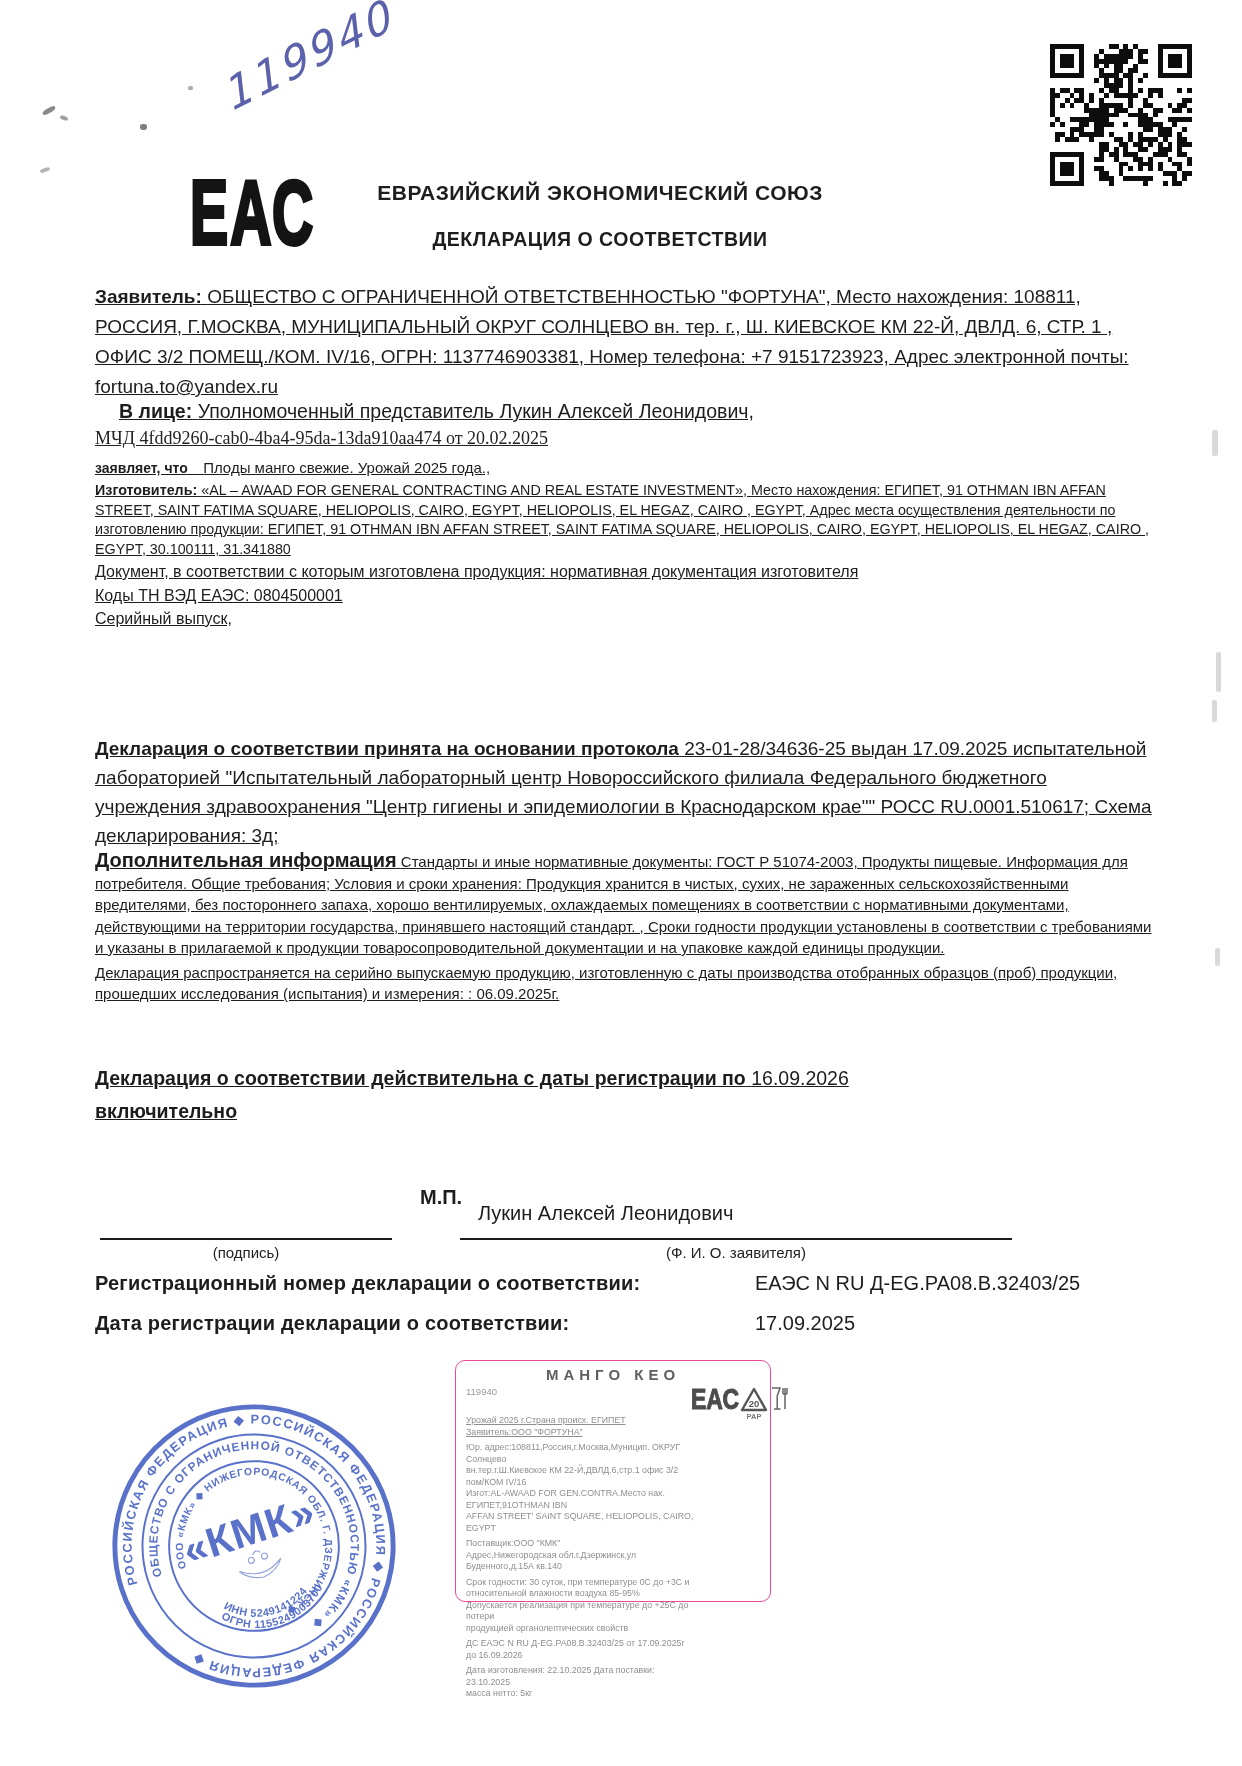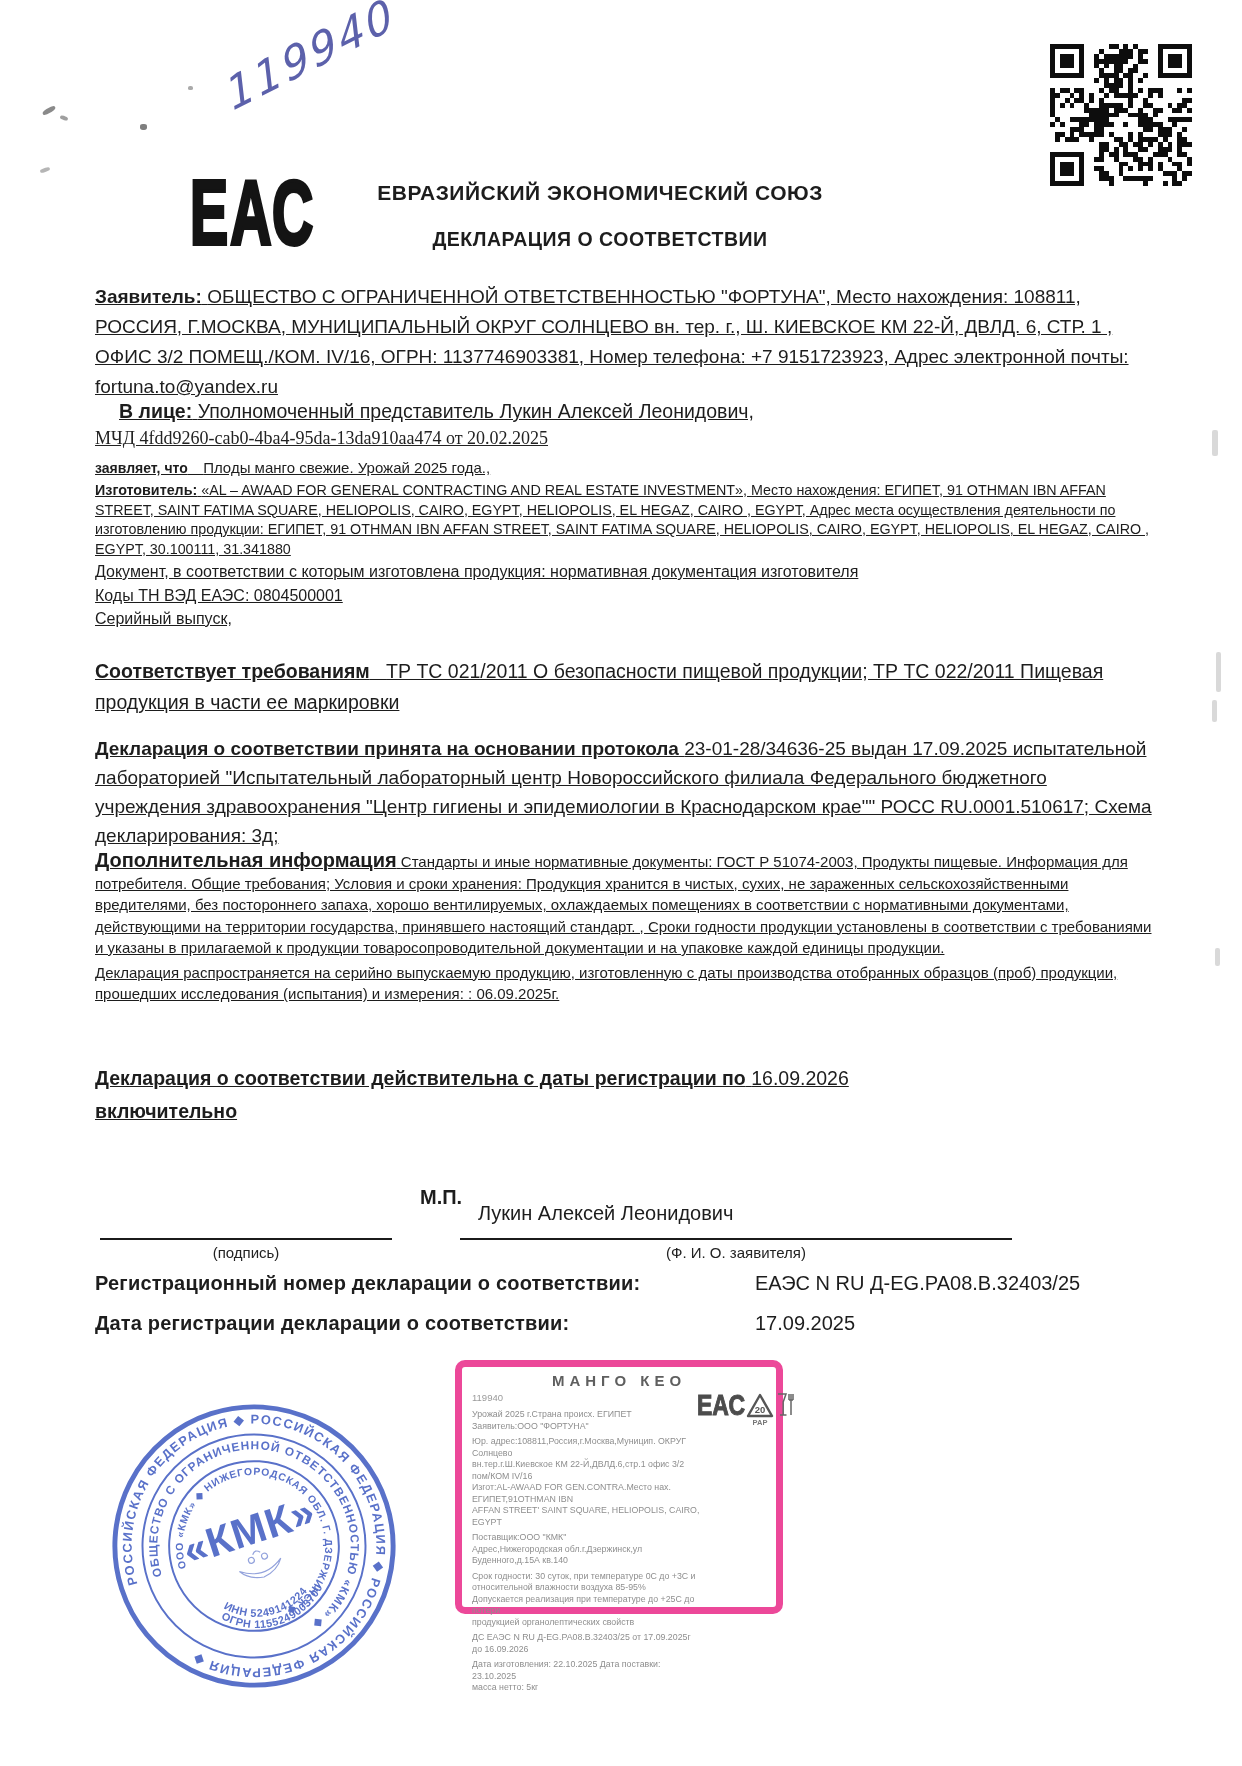--- a/index.html
+++ b/index.html
@@ -49,27 +49,27 @@
   .caption{position:absolute;top:1244px;font-size:15px;color:#222;text-align:center;}
   .caption.sig{left:100px;width:292px;}
   .caption.fio{left:460px;width:552px;}
   .reg-row{position:absolute;left:95px;width:1100px;font-size:20px;}
   .reg-row b{letter-spacing:.2px;}
   .reg-row .val{position:absolute;left:660px;top:0;font-weight:normal;}
   .reg1{top:1272px;}
   .reg2{top:1312px;}
   
   .plabel{position:absolute;left:455px;top:1360px;width:314px;height:240px;
-      border:7px solid #ec4899;border-radius:10px;color:#8e8e8e;}
+      border:1px solid #ec4899;border-radius:10px;color:#8e8e8e;}
   .plabel .ptitle{position:absolute;left:0;top:5px;width:100%;text-align:center;
       font-size:15px;font-weight:bold;letter-spacing:5px;color:#5f5f5f;}
   .plabel .pnum{position:absolute;left:10px;top:25px;font-size:9.5px;color:#9a9a9a;}
   .plines{position:absolute;left:10px;top:38px;width:230px;font-size:8.8px;line-height:11.5px;}
   .plines .grp{margin-top:4px;}
-  .plines .grp:first-child{margin-top:4px;}
+  .plines .grp:first-child{margin-top:16px;text-decoration:underline;}
   .picons{position:absolute;left:235px;top:24px;display:flex;align-items:flex-start;}
   .peac{font-size:23px;font-weight:bold;color:#4c4c4c;-webkit-text-stroke:.8px #4c4c4c;
       letter-spacing:0;transform:scaleY(1.25);transform-origin:top left;line-height:1;}
   .picons svg{display:block;}
   
   .stamp{position:absolute;left:106px;top:1398px;width:296px;height:296px;
       transform:rotate(-18deg);opacity:.85;mix-blend-mode:multiply;}
   .stamp text{font-family:"Liberation Sans",sans-serif;fill:#3c58c0;}
   .stamp .ring{font-size:13px;font-weight:bold;letter-spacing:1.5px;}
   .stamp .ring2{font-size:12px;font-weight:bold;letter-spacing:1px;}
@@ -416,21 +416,20 @@
   <p class="para mchd">МЧД 4fdd9260-cab0-4ba4-95da-13da910aa474 от 20.02.2025</p>
 
   <p class="para declares"><b>заявляет, что</b>&nbsp;&nbsp; <span class="small">Плоды манго свежие. Урожай 2025 года.,</span></p>
   <div class="para made">
     <p><b>Изготовитель:</b> <span>«AL – AWAAD FOR GENERAL CONTRACTING AND REAL ESTATE INVESTMENT», Место нахождения: ЕГИПЕТ, 91 OTHMAN IBN AFFAN STREET, SAINT FATIMA SQUARE, HELIOPOLIS, CAIRO, EGYPT, HELIOPOLIS, EL HEGAZ, CAIRO , EGYPT, Адрес места осуществления деятельности по изготовлению продукции: ЕГИПЕТ, 91 OTHMAN IBN AFFAN STREET, SAINT FATIMA SQUARE, HELIOPOLIS, CAIRO, EGYPT, HELIOPOLIS, EL HEGAZ, CAIRO , EGYPT, 30.100111, 31.341880</span></p>
     <p class="gap">Документ, в соответствии с которым изготовлена продукция: нормативная документация изготовителя</p>
     <p class="gap">Коды ТН ВЭД ЕАЭС: 0804500001</p>
     <p class="gap">Серийный выпуск,</p>
   </div>
 
-  <p class="para compliance"><b>Соответствует требованиям</b>&nbsp;&nbsp; <span>ТР ТС 021/2011 О безопасности пищевой продукции; ТР ТС 022/2011 Пищевая продукция в части ее маркировки</span></p>
 
   <p class="para basis"><b>Декларация о соответствии принята на основании протокола</b> <span>23-01-28/34636-25 выдан 17.09.2025  испытательной лабораторией "Испытательный лабораторный центр Новороссийского филиала Федерального бюджетного учреждения здравоохранения "Центр гигиены и эпидемиологии в Краснодарском крае"" РОСС RU.0001.510617; Схема декларирования: 3д;</span></p>
 
   <div class="para additional">
     <p><span class="lead">Дополнительная информация</span> <span class="body">Стандарты и иные нормативные документы: ГОСТ Р 51074-2003, Продукты пищевые. Информация для потребителя. Общие требования; Условия и сроки хранения: Продукция хранится в чистых, сухих, не зараженных сельскохозяйственными вредителями, без постороннего запаха, хорошо вентилируемых, охлаждаемых помещениях в соответствии с нормативными документами, действующими на территории государства, принявшего настоящий стандарт. , Сроки годности продукции установлены в соответствии с требованиями и указаны в прилагаемой к продукции товаросопроводительной документации и на упаковке каждой единицы продукции.</span></p>
     <p>Декларация распространяется на серийно выпускаемую продукцию, изготовленную с даты производства отобранных образцов (проб) продукции, прошедших исследования (испытания) и измерения: : 06.09.2025г.</p>
   </div>
 
   <div class="para validity">
     <div><span>Декларация о соответствии действительна с даты регистрации по</span> <span class="val">16.09.2026</span></div>

